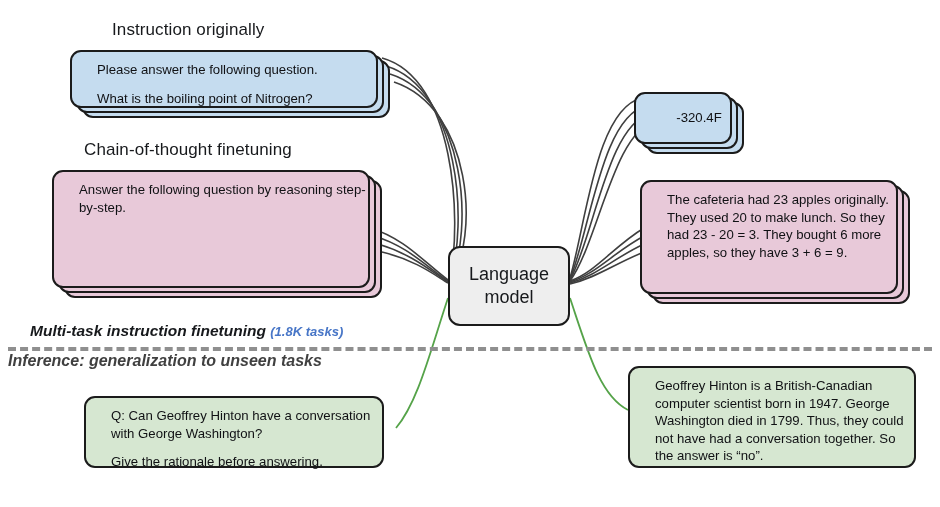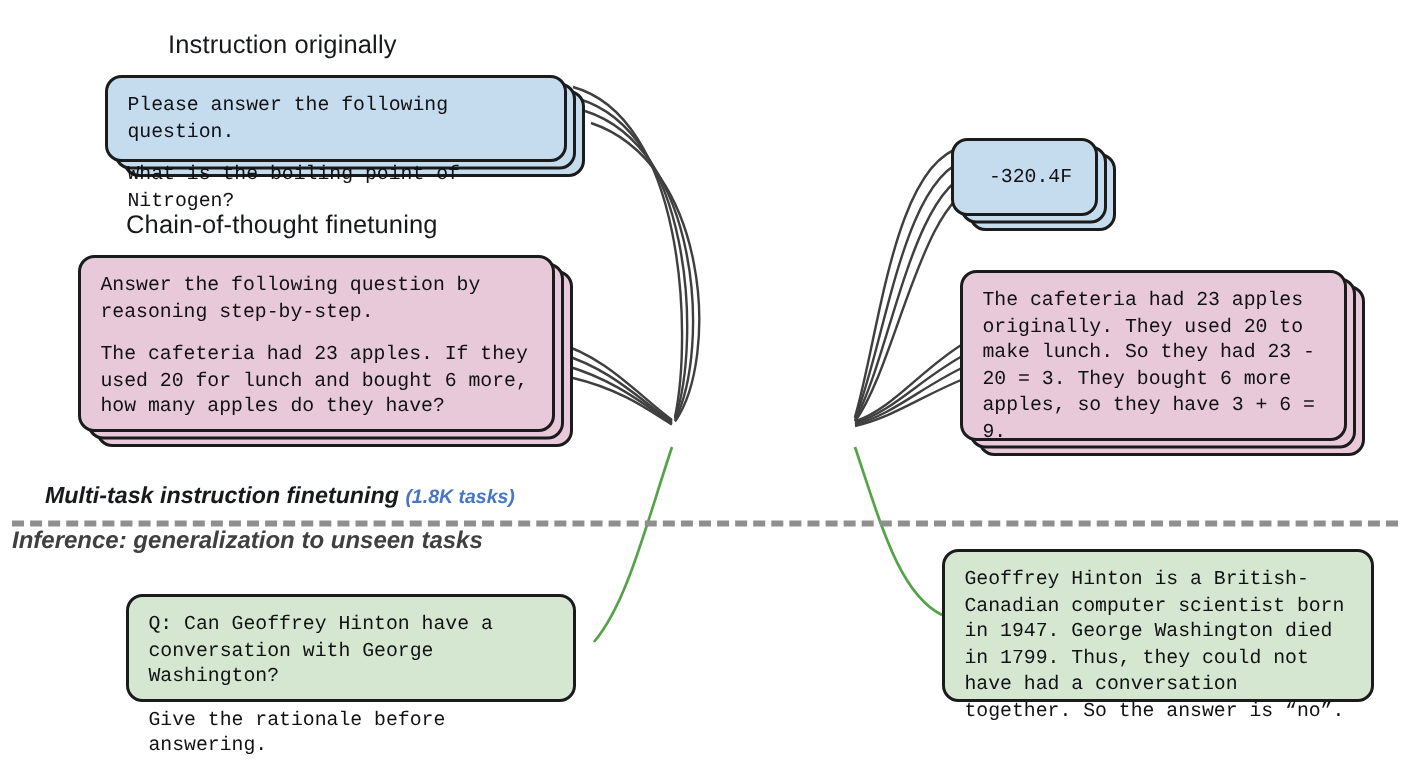--- a/index.html
+++ b/index.html
@@ -41,28 +41,27 @@
     border: 2px solid #1b1b1b;
     border-radius: 11px;
     box-sizing: border-box;
   }
   .stack .sheet.s3 { left: 12px; top: 10px; }
   .stack .sheet.s2 { left: 6px;  top: 5px; }
   .stack .sheet.s1 { left: 0;    top: 0; }
 
   .card-text {
     position: absolute;
-    left: 0;
+    left: 12px;
     top: 0;
     box-sizing: border-box;
     padding: 11px 13px 11px 15px;
     font-size: 13.2px;
     line-height: 17.5px;
     color: #101114;
-    font-family: Liberation Mono, monospace;
   }
   .card-text p { margin: 0; }
   .card-text p + p { margin-top: 11px; }
 
   .blue  { background: #c5dcef; }
   .pink  { background: #e8c9d9; }
   .green { background: #d6e7d1; }
 
   
   #model {
@@ -166,24 +165,29 @@
   </div>
 
   <div class="section-title" style="left:84px; top:140px;">Chain-of-thought finetuning</div>
 
   <div class="stack" style="left:52px; top:170px; width:330px; height:128px;">
     <div class="sheet pink s3" style="width:318px; height:118px;"></div>
     <div class="sheet pink s2" style="width:318px; height:118px;"></div>
     <div class="sheet pink s1" style="width:318px; height:118px;"></div>
     <div class="card-text" style="width:318px; height:118px;">
       <p>Answer the following question by reasoning step-by-step.</p>
-      <p>The cafeteria had 23 apples. If they used 20 for lunch and bought 6 more, how many apples do they have?</p>
-    </div>
-  </div>
-
+    </div>
+  </div>
+
+  <div id="model">
+    <div>
+      <div>Language</div>
+      <div>model</div>
+    </div>
+  </div>
 
   <div class="stack" style="left:634px; top:92px; width:110px; height:62px;">
     <div class="sheet blue s3" style="width:98px; height:52px;"></div>
     <div class="sheet blue s2" style="width:98px; height:52px;"></div>
     <div class="sheet blue s1" style="width:98px; height:52px;"></div>
     <div class="card-text" style="width:106px; height:52px; display:flex; align-items:center; justify-content:center; padding:0;">
       <p>-320.4F</p>
     </div>
   </div>
 

